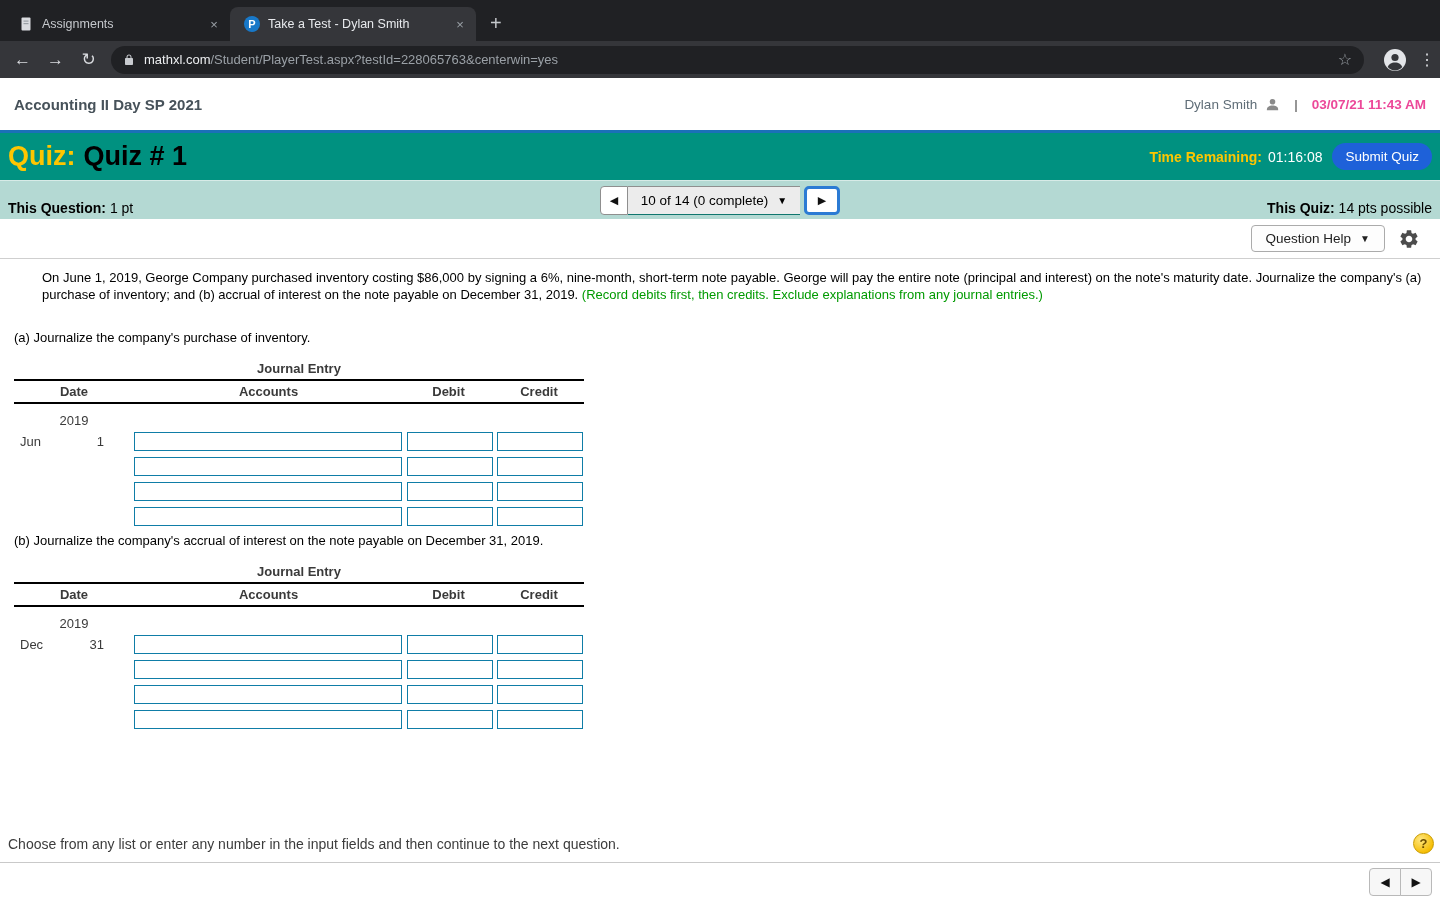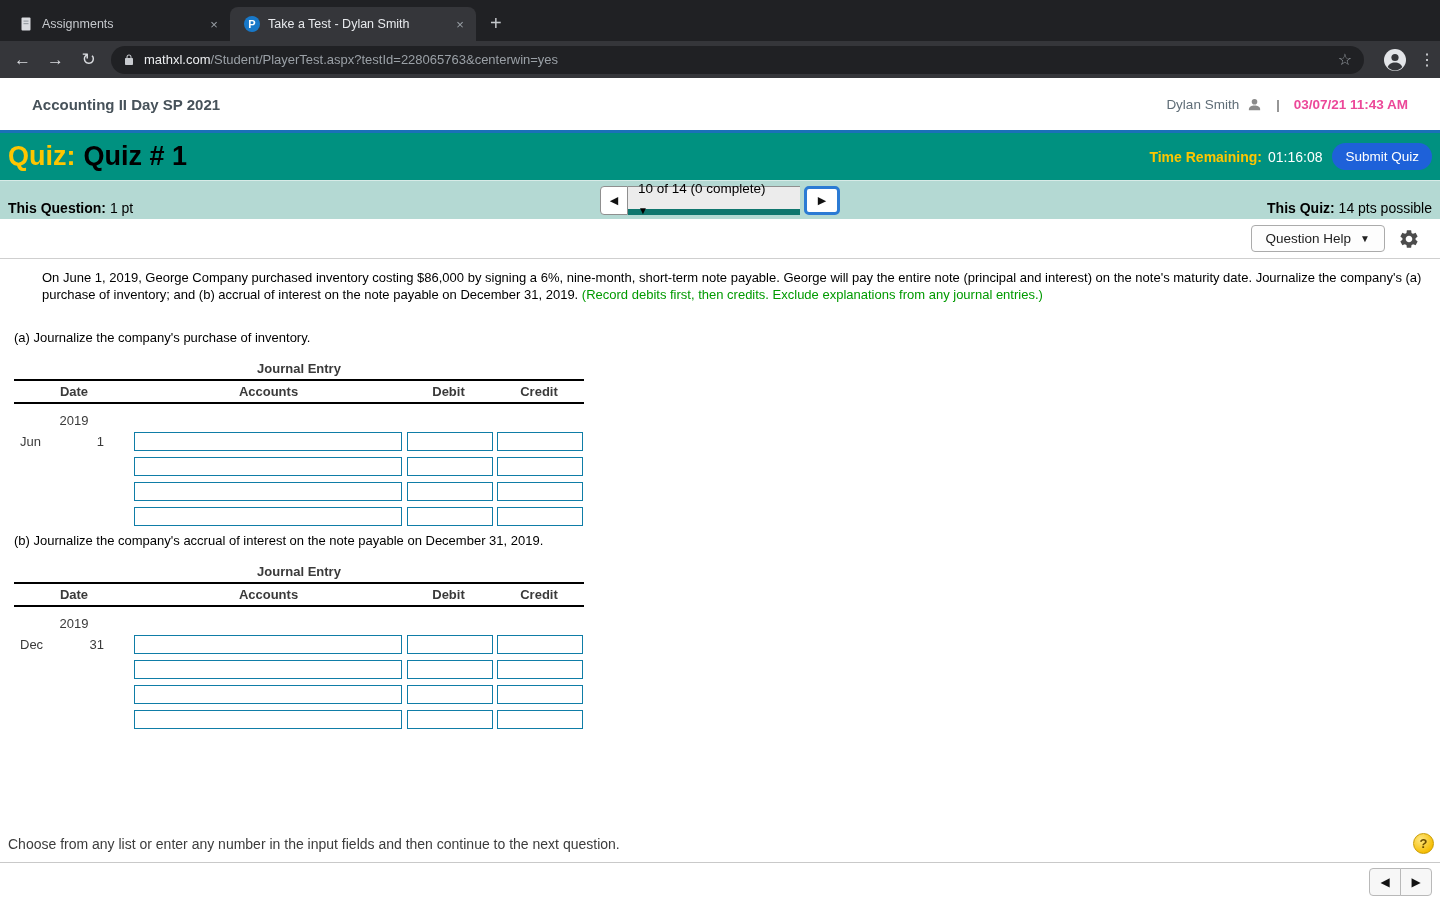--- a/index.html
+++ b/index.html
@@ -30,21 +30,21 @@
              margin:0 12px 0 6px; display:flex; align-items:center; padding:0 12px;
              font-size:13px; }
   .omni-domain { color:#eceef0; }
   .omni-path { color:#9aa0a6; white-space:nowrap; overflow:hidden; flex:1; }
   .star { color:#9aa0a6; font-size:16px; margin-left:8px; }
   .avatar { width:24px; height:24px; margin:0 7px; }
   .dots { color:#dadce0; font-size:16px; width:26px; text-align:center; }
 
   
   .app-header { position:absolute; top:78px; left:0; right:0; height:52px; background:#fff;
-                display:flex; align-items:center; padding:0 32px; }
+                display:flex; align-items:center; padding:0 14px; }
   .course { font-size:15px; font-weight:bold; color:#47525a; }
   .user-area { margin-left:auto; display:flex; align-items:center; gap:8px; font-size:13.5px; }
   .user-name { color:#5f6d77; }
   .pipe { color:#444; margin:0 6px; }
   .datetime { color:#ec4899; font-weight:bold; }
 
   
   .quiz-bar { position:absolute; top:130px; left:0; right:0; height:50px; background:#009180;
               border-top:3px solid #1a70b8; display:flex; align-items:center; padding:0 8px; }
   .quiz-label { color:#ffc600; font-size:27px; font-weight:bold; }
@@ -60,22 +60,22 @@
   .qnav-bar { position:absolute; top:180px; left:0; right:0; height:55px; background:#b4d9d3;
               border-top:1px solid #d7ebe7; display:flex; align-items:center;
               padding:0 8px; font-size:14px; color:#000; }
   .bold { font-weight:bold; }
   .center-nav { position:absolute; left:50%; transform:translateX(-50%); top:5px;
                 height:29px; display:flex; align-items:stretch; }
   .nav-arrow-btn { width:28px; background:#fff; border:1px solid #8f8f8f; display:flex;
                    align-items:center; justify-content:center; font-size:11px; color:#111; }
   .nav-arrow-btn.left { border-radius:4px 0 0 4px; }
   .nav-dropdown { min-width:172px; background:#ececec; border-top:1px solid #8f8f8f;
-                  border-bottom:6px solid #0f766e; display:flex; align-items:flex-start;
-                  justify-content:center; gap:9px; font-size:13.5px; padding:0 10px;flex-direction:column; }
+                  border-bottom:1px solid #0f766e; display:flex; align-items:center;
+                  justify-content:center; gap:9px; font-size:13.5px; padding:0 10px; }
   .nav-dropdown .caret { font-size:10px; }
   .nav-arrow-btn.right { margin-left:4px; border:3px solid #2b7bd4; border-radius:5px;
                          width:36px; background:#fff; }
   .quiz-pts { margin-left:auto; }
 
   
   .toolbar-row { position:absolute; top:219px; left:0; right:0; height:40px; background:#fff;
                  border-bottom:1px solid #cfcfcf; display:flex; align-items:center;
                  justify-content:flex-end; padding:0 20px; gap:13px; }
   .qhelp-btn { border:1px solid #ababab; border-radius:4px; background:#fdfdfd;

